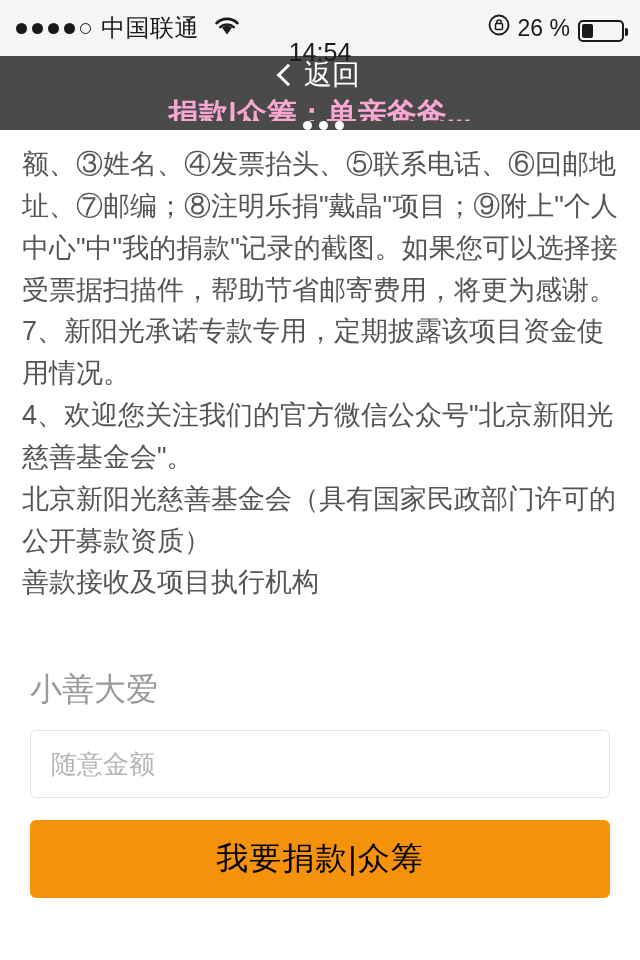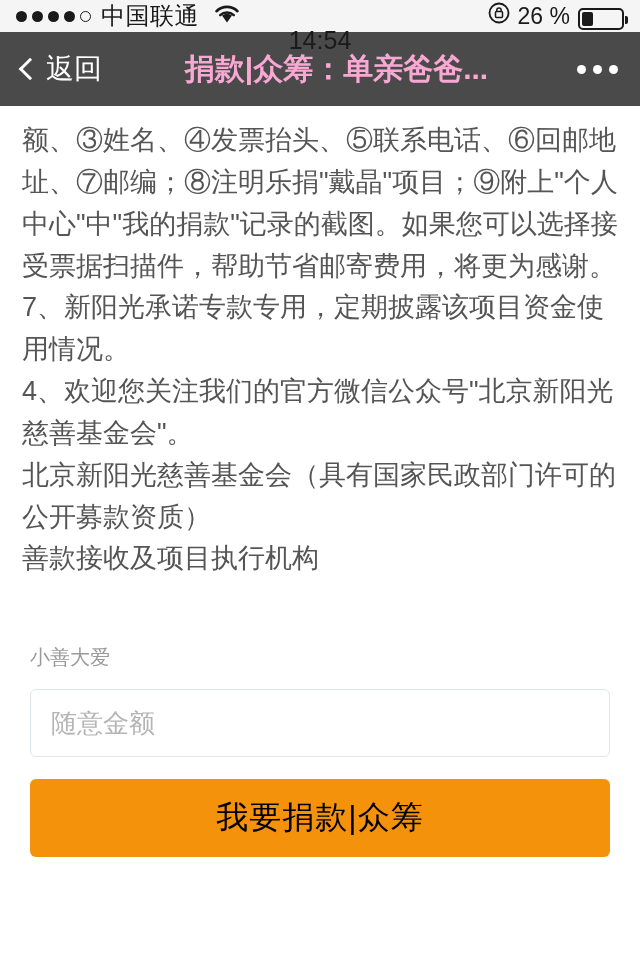--- a/index.html
+++ b/index.html
@@ -6,21 +6,21 @@
   html, body {
     width: 640px;
     height: 960px;
     background: #ffffff;
     font-family: "Liberation Sans", sans-serif;
     overflow: hidden;
   }
 
   
   .statusbar {
-    height: 32px;
+    height: 56px;
     background: #f5f5f5;
     display: flex;
     align-items: center;
     padding: 0 16px;
     color: #1a1a1a;
     font-size: 23px;
     position: relative;
   }
   .sb-left { display: flex; align-items: center; gap: 10px; }
   .dots { display: flex; align-items: center; gap: 5px; }
@@ -72,20 +72,21 @@
   }
 
   
   .navbar {
     height: 74px;
     background: #4a4a4a;
     display: flex;
     align-items: center;
     padding: 0 22px;
     color: #ffffff;
+    flex-direction: column;
   }
   .nav-back {
     display: flex;
     align-items: center;
     gap: 6px;
     font-size: 28px;
     color: #ffffff;
     white-space: nowrap;
   }
   .chev {
@@ -127,21 +128,21 @@
   }
   .content p { margin: 0; }
 
   
   .form-section {
     padding: 0 30px;
     margin-top: 64px;
   }
   .form-label {
     color: #9a9a9a;
-    font-size: 20px;
+    font-size: 32px;
     margin-bottom: 18px;
   }
   .amount-input {
     width: 100%;
     height: 68px;
     border: 1px solid #dfe6ee;
     border-radius: 6px;
     background: #ffffff;
     font-size: 26px;
     color: #000000;

